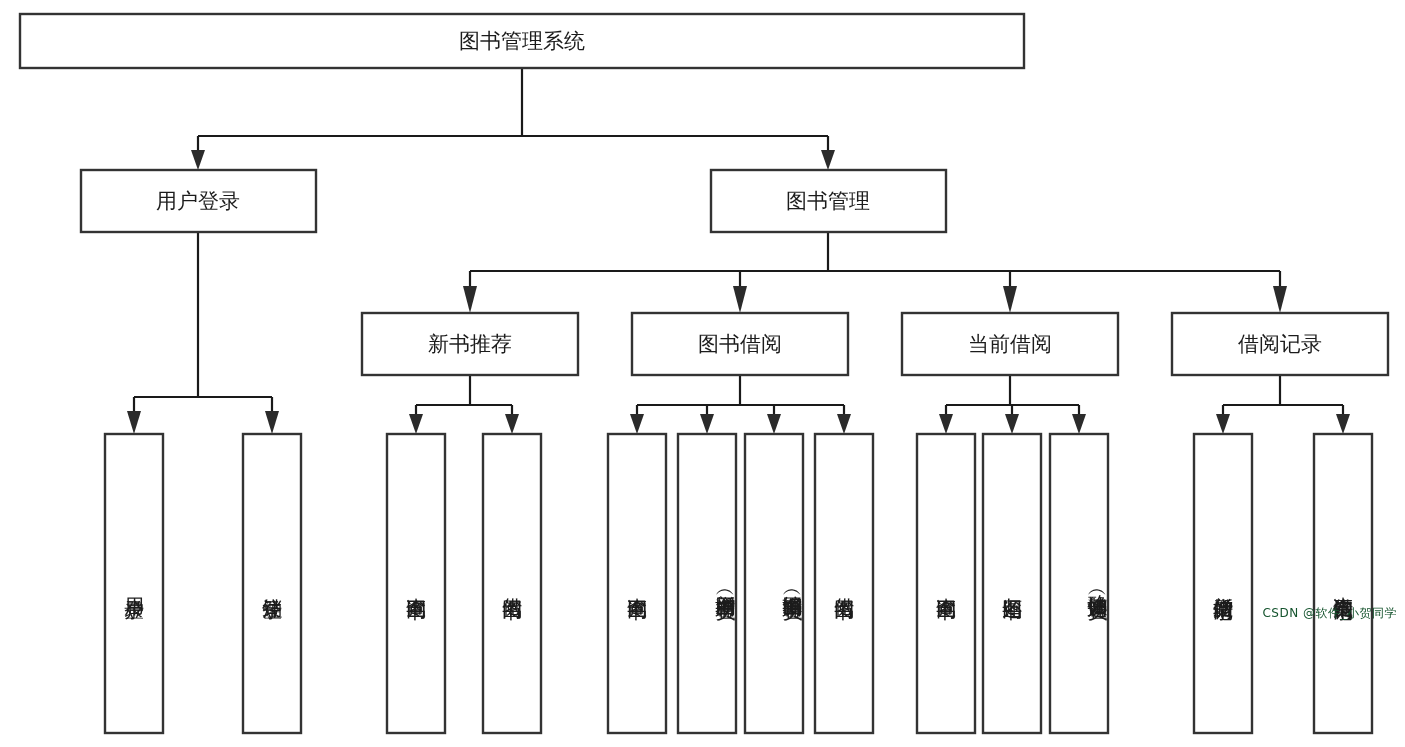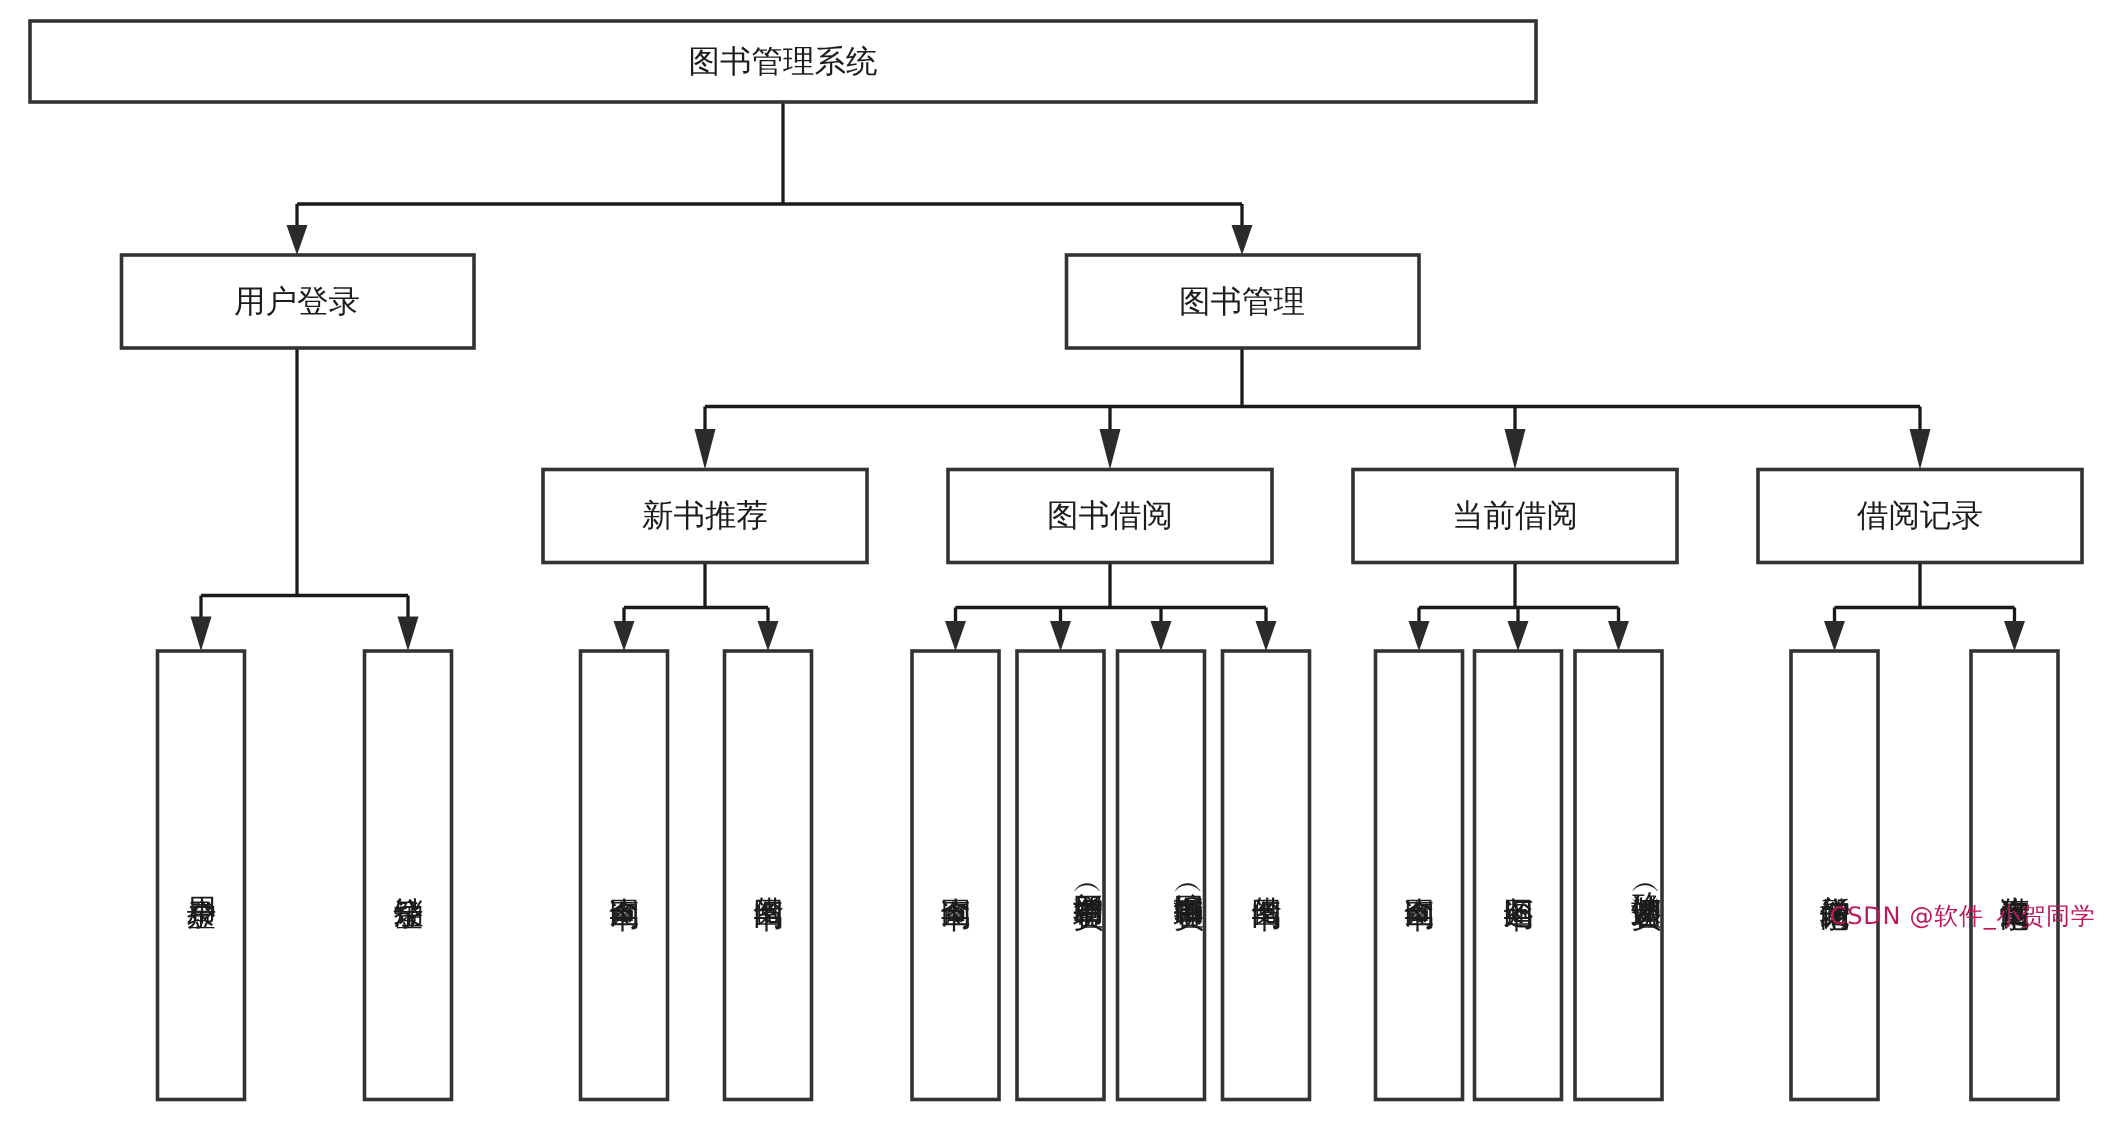--- a/index.html
+++ b/index.html
@@ -62,22 +62,22 @@
     color: #1c1c1c;
     letter-spacing: 1px;
     white-space: nowrap;
     pointer-events: none;
   }
   .watermark {
     position: absolute;
     right: 8px;
     bottom: 3px;
     font-family: "DejaVu Sans", "Liberation Sans", sans-serif;
-    font-size: 16px;
-    color: #be185d;
+    font-size: 12px;
+    color: #14532d;
     letter-spacing: 0.5px;
     white-space: nowrap;
   }
 </style>
 </head>
 <body>
 
 <div id="diagram-root">
 
   <svg id="tree-svg" viewBox="0 0 1405 747">

